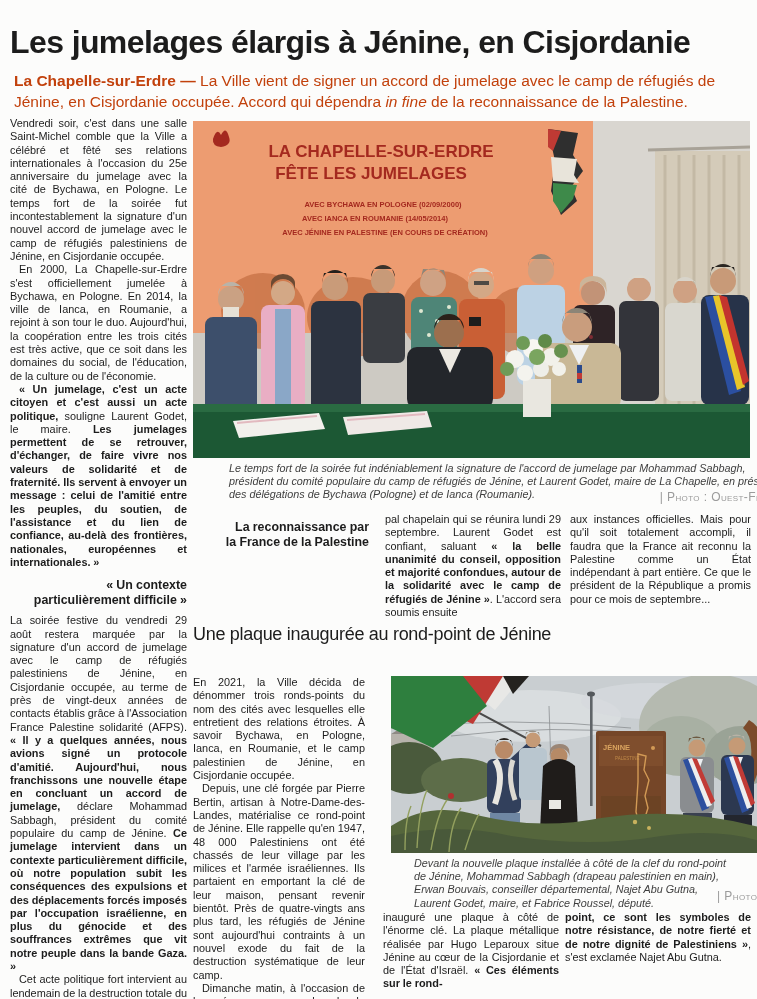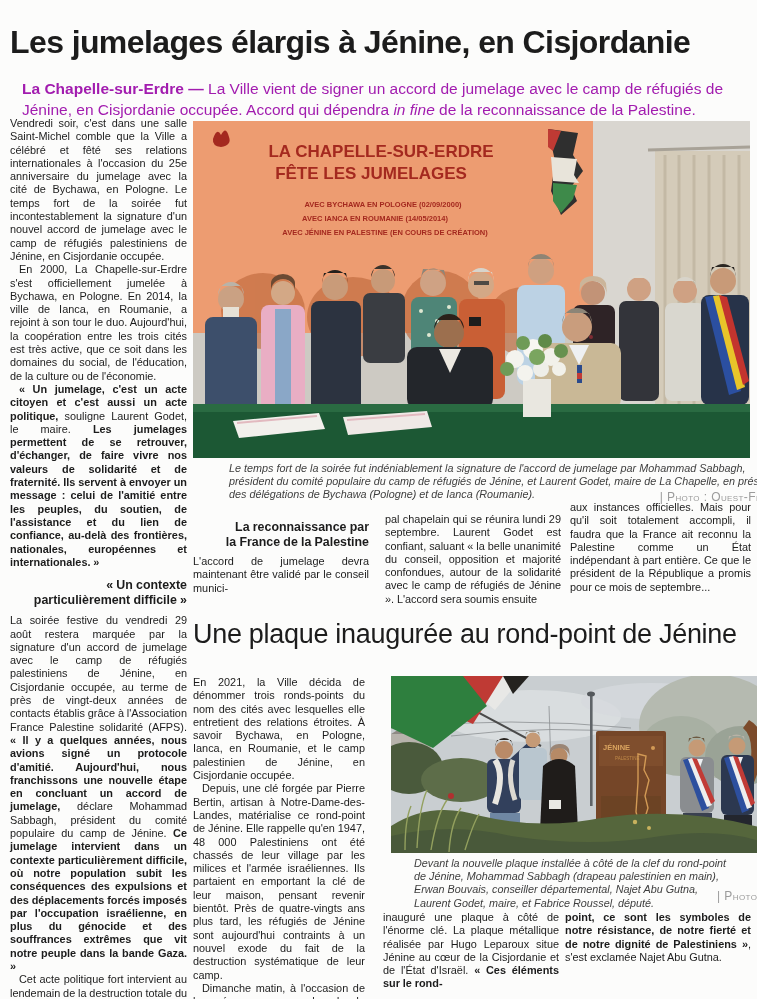--- a/index.html
+++ b/index.html
@@ -1,27 +1,27 @@
 <!DOCTYPE html>
 <html lang="fr"><head>
 <meta charset="utf-8">
 <style>
   html,body{margin:0;padding:0;background:#ffffff;}
   .page{position:relative;width:757px;height:999px;background:#fcfcfb;
         font-family:"Liberation Sans",sans-serif;color:#1c1c1c;overflow:hidden;}
   .abs{position:absolute;}
   h1.headline{font-size:32px;font-weight:700;letter-spacing:-0.6px;margin:0;line-height:36px;}
-  .standfirst{font-size:15.5px;line-height:21px;margin:12px;color:#a21caf;}
+  .standfirst{font-size:15.5px;line-height:21px;margin:4px;color:#c2410c;}
   .bodycol{font-size:10.9px;line-height:13.3px;text-align:justify;
            -webkit-hyphens:none;hyphens:none;word-spacing:-0.2px;}
   .bodycol p{margin:0;}
   .bodycol p.ind{text-indent:9px;}
   .crosshead{font-weight:700;font-size:12.4px;line-height:14.6px;text-align:right;
              margin:9px 0 7px 0;text-indent:0;}
-  h2.headline2{font-size:27px;font-weight:400;letter-spacing:-0.3px;margin:0;line-height:28px;}
+  h2.headline2{font-size:18px;font-weight:400;letter-spacing:-0.3px;margin:0;line-height:28px;}
   .caption{font-size:10.8px;line-height:13.2px;font-style:italic;color:#3e3e3e;margin-left:36px;}
   .credit{font-style:normal;font-variant:small-caps;font-size:12px;letter-spacing:.4px;color:#9b9b9b;}
   .photo{display:block;}
   figure{margin:0;}
   svg text{font-family:"Liberation Sans",sans-serif;}
 </style>
 </head>
 <body>
 
 <div class="page">
@@ -197,26 +197,25 @@
   <div class="abs caption" style="left:193px;top:462px;width:557px;height:44px;">
     <span>Le temps fort de la soirée fut indéniablement la signature de l'accord de jumelage par Mohammad Sabbagh, président du comité populaire du camp de réfugiés de Jénine, et Laurent Godet, maire de La Chapelle, en présence des délégations de Bychawa (Pologne) et de Ianca (Roumanie).</span>
     <span class="credit abs" style="right:0;bottom:2px;">| Photo : Ouest-France</span>
   </div>
 
   <div class="abs bodycol" style="left:193px;top:513px;width:176px;height:108px;">
     <div class="crosshead" style="margin:7px 0 6px;">
       <div>La reconnaissance par</div>
       <div>la France de la Palestine</div>
     </div>
-    <p><span>L'accord de jumelage devra maintenant être validé par le conseil munici-</span></p>
   </div>
   <div class="abs bodycol" style="left:385px;top:513px;width:176px;height:112px;">
-    <p><span>pal chapelain qui se réunira lundi 29 septembre. Laurent Godet est confiant, saluant </span><span style="font-weight: 400;">« la belle unanimité du conseil, opposition et majorité confondues, autour de la solidarité avec le camp de réfugiés de Jénine »</span><span>. L'accord sera soumis ensuite</span></p>
-  </div>
-  <div class="abs bodycol" style="left:570px;top:501px;width:181px;height:112px;">
+    <p><span>pal chapelain qui se réunira lundi 29 septembre. Laurent Godet est confiant, saluant </span><span style="font-weight: 700;">« la belle unanimité du conseil, opposition et majorité confondues, autour de la solidarité avec le camp de réfugiés de Jénine »</span><span>. L'accord sera soumis ensuite</span></p>
+  </div>
+  <div class="abs bodycol" style="left:570px;top:513px;width:181px;height:112px;">
     <p><span>aux instances officielles. Mais pour qu'il soit totalement accompli, il faudra que la France ait reconnu la Palestine comme un État indépendant à part entière. Ce que le président de la République a promis pour ce mois de septembre...</span></p>
   </div>
 
   <h2 class="abs headline2" style="left:193px;top:620px;width:560px;">Une plaque inaugurée au rond-point de Jénine</h2>
 
   <div class="abs bodycol" style="left:193px;top:676px;width:172px;height:318px;">
     <p><span>En 2021, la Ville décida de dénommer trois ronds-points du nom des cités avec lesquelles elle entretient des relations étroites. À savoir Bychawa, en Pologne, Ianca, en Roumanie, et le camp palestinien de Jénine, en Cisjordanie occupée.</span></p>
     <p class="ind"><span>Depuis, une clé forgée par Pierre Bertin, artisan à Notre-Dame-des-Landes, matérialise ce rond-point de Jénine. Elle rappelle qu'en 1947, 48 000 Palestiniens ont été chassés de leur village par les milices et l'armée israéliennes. Ils partaient en emportant la clé de leur maison, pensant revenir bientôt. Près de quatre-vingts ans plus tard, les réfugiés de Jénine sont aujourd'hui contraints à un nouvel exode du fait de la destruction systématique de leur camp.</span></p>
     <p class="ind"><span>Dimanche matin, à l'occasion de la présence, ce week-end, de Mohammad Sabbagh, président du comité populaire du camp de réfugiés, et de Najet Abu Gutna, responsable d'une association de femmes de Jénine, une cinquantaine de personnes a</span></p>
   </div>

